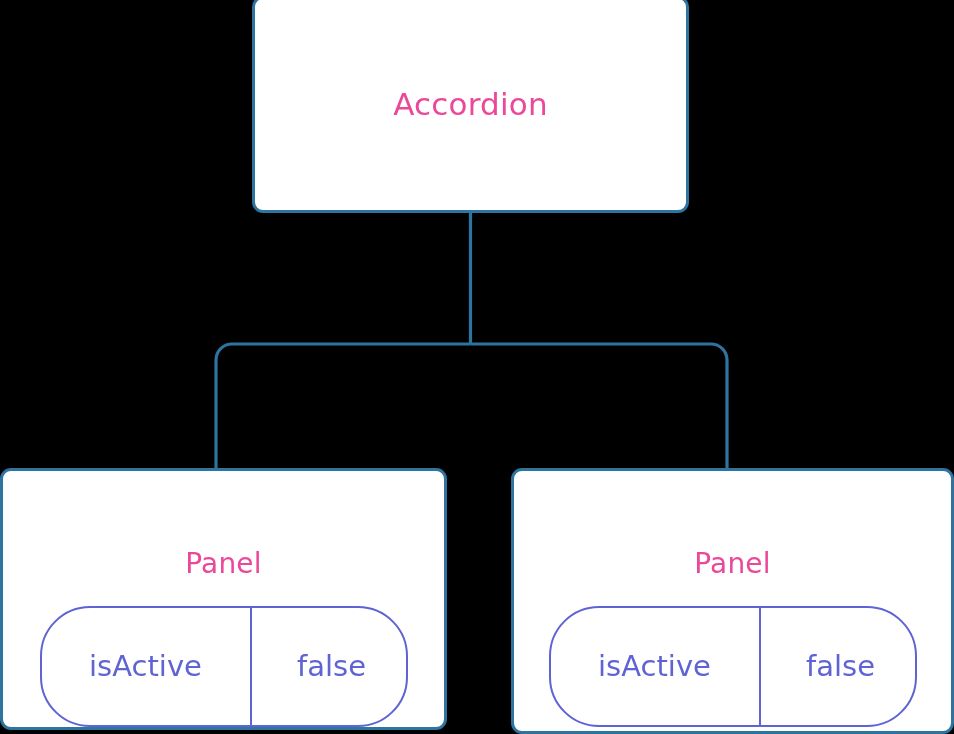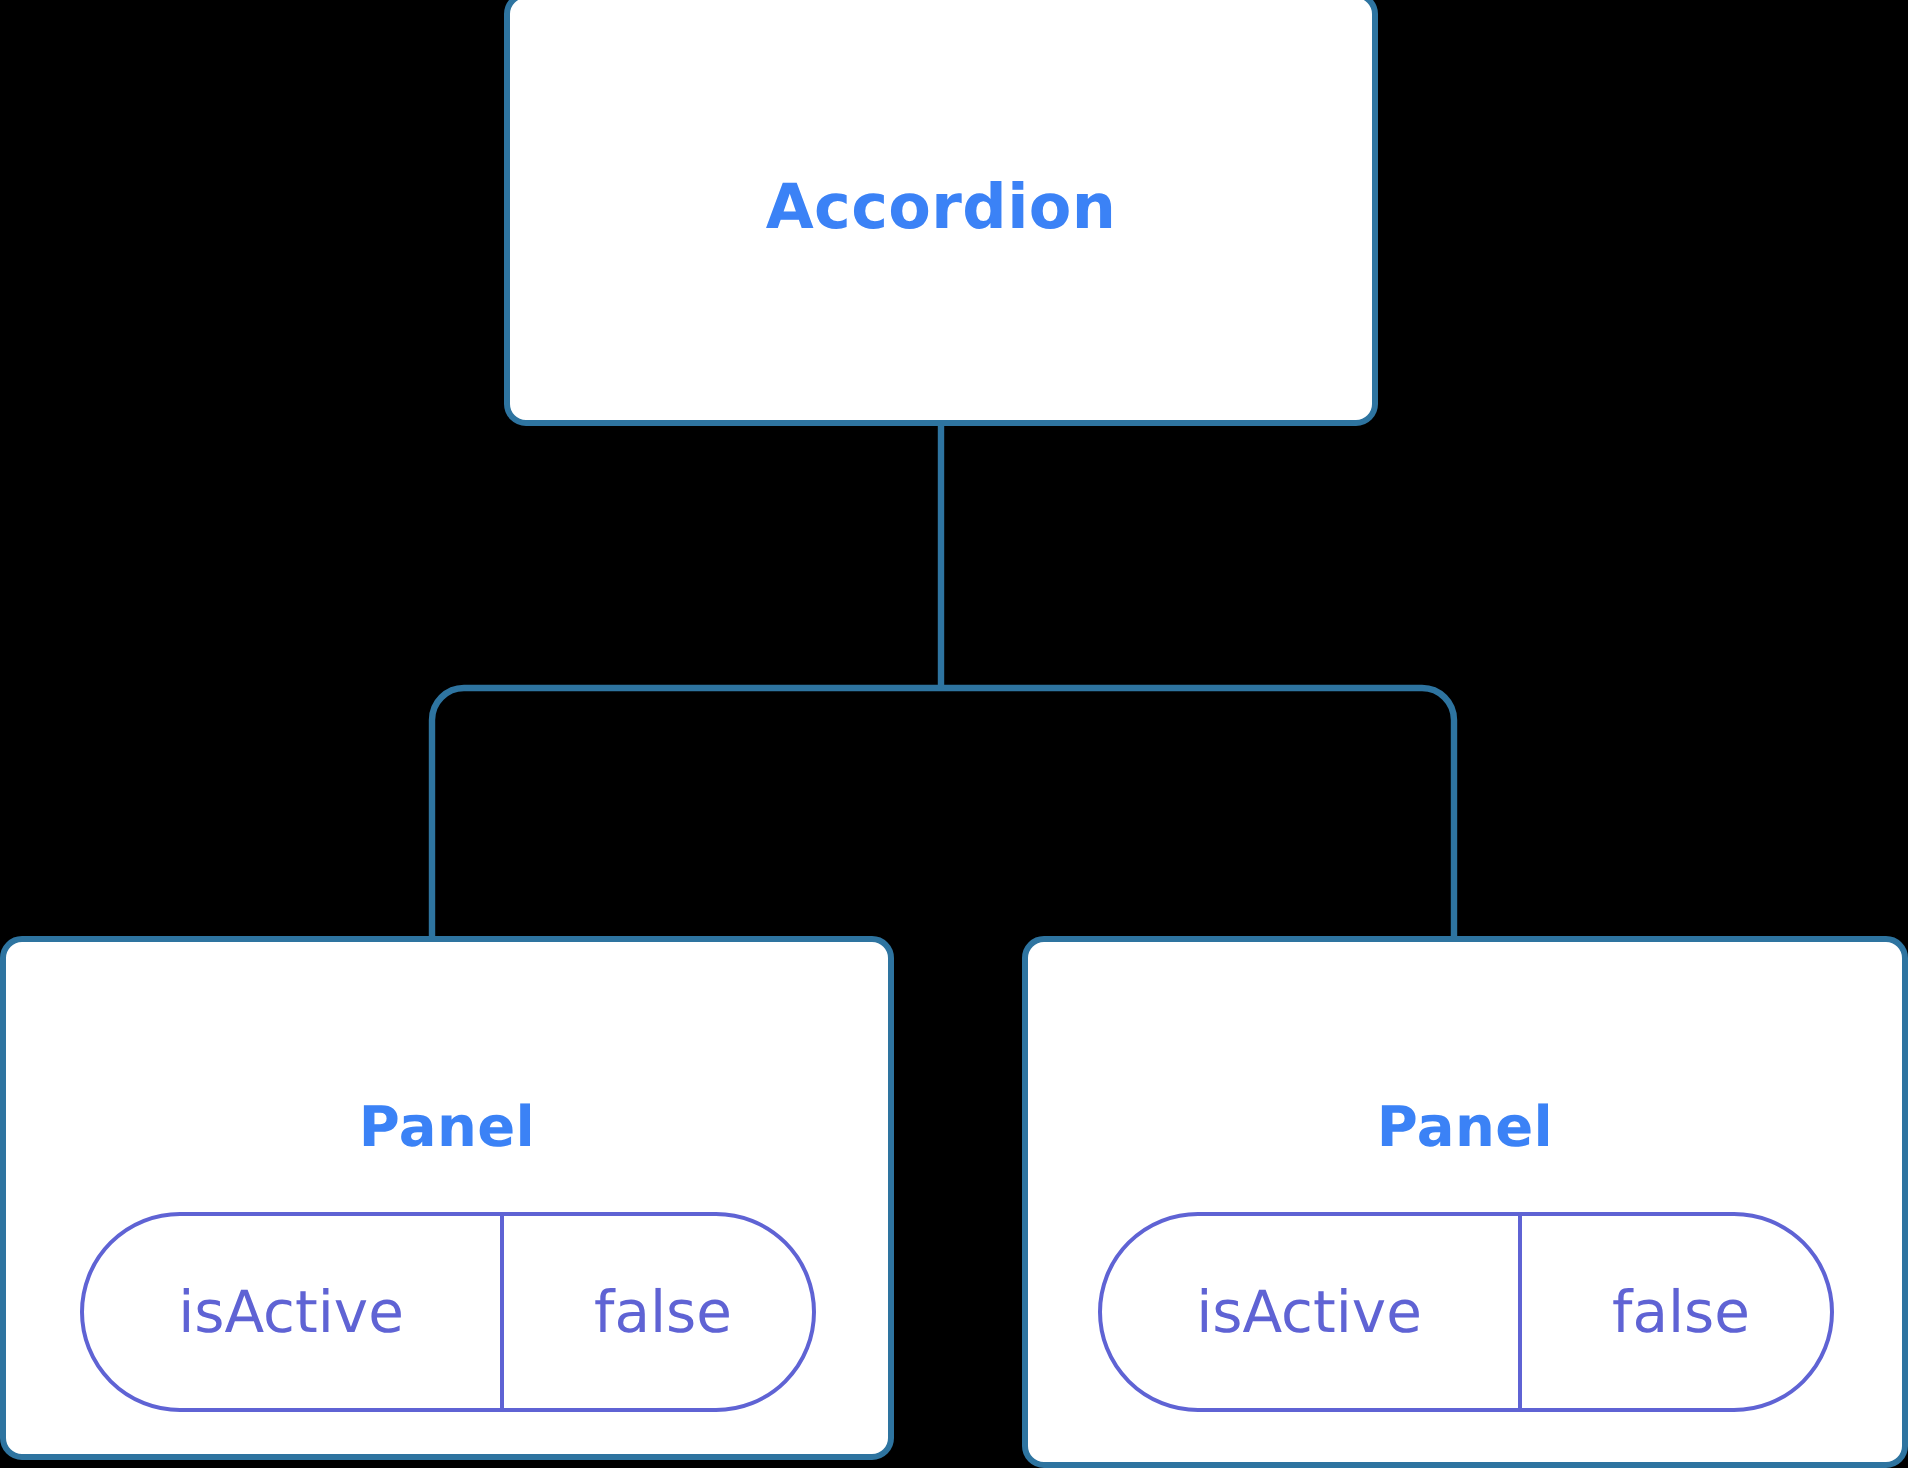--- a/index.html
+++ b/index.html
@@ -39,23 +39,23 @@
     box-sizing: border-box;
     background: #ffffff;
     border: 3px solid #2e74a0;
     border-radius: 11px;
     display: flex;
     flex-direction: column;
     align-items: center;
   }
 
   .node-title {
-    color: #3b82f6;
+    color: #ec4899;
     font-size: 30px;
-    font-weight: 700;
+    font-weight: 400;
     letter-spacing: 0.2px;
     line-height: 1;
     white-space: nowrap;
   }
 
   
   #node-accordion {
     left: 252px;
     top: -4px;
     width: 437px;
@@ -83,21 +83,21 @@
   }
   .panel-card .node-title {
     margin-top: 79px;
     font-size: 28px;
   }
 
   
   .state-pill {
     margin-top: 28px;
     box-sizing: border-box;
-    height: 100px;
+    height: 121px;
     border: 2px solid #5f63d4;
     border-radius: 50px;
     display: flex;
     align-items: stretch;
     background: transparent;
   }
   #node-panel-left .state-pill  { width: 368px; }
   #node-panel-right .state-pill { width: 368px; }
 
   .pill-cell {

